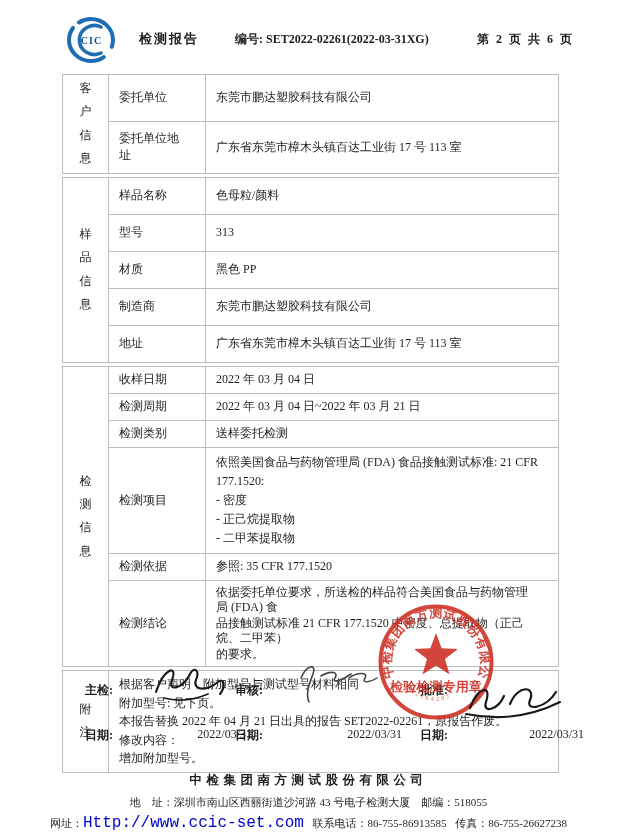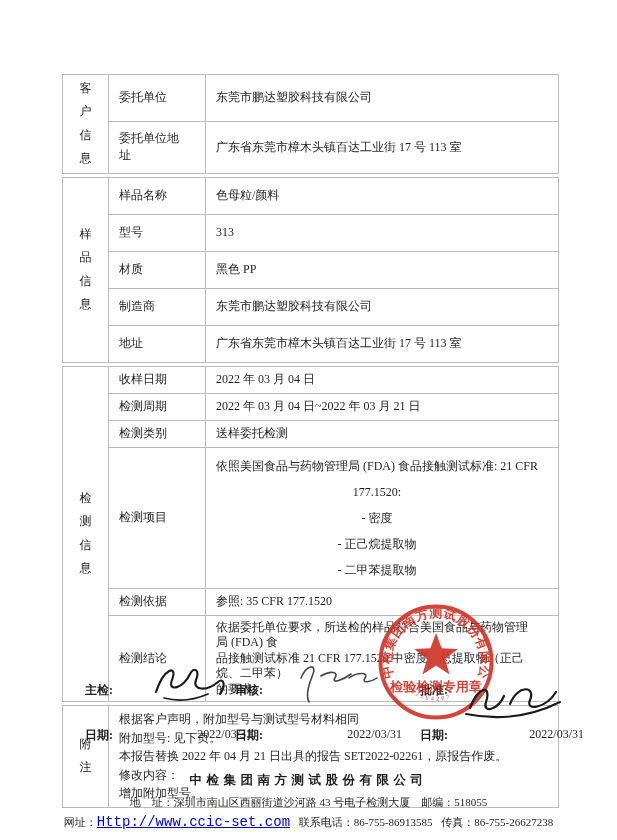--- a/index.html
+++ b/index.html
@@ -23,21 +23,21 @@
   table.sec-table td {
     border:1.5px solid #bcbcbc; font-size:12px; vertical-align:middle;
     padding:2px 20px 2px 10px; color:#1e1e1e;
   }
   col.c1 { width:46px; } col.c2 { width:97px; } col.c3 { width:353px; }
   .sec-cell { text-align:center; white-space:pre-line; line-height:1.95; padding:2px 15px !important; }
   .val-cell { white-space:pre-line; }
   tr.h30 td { height:30px; }
   tr.h32 td { height:32px; }
   tr.h22 td { height:22px; }
-  td.tall  { line-height:26px;   padding-top:5px !important; padding-bottom:5px !important;text-align:center; }
+  td.tall  { line-height:19px;   padding-top:5px !important; padding-bottom:5px !important; }
   td.dense { line-height:15.5px; padding-top:4px !important; padding-bottom:4px !important; }
   td.notes { line-height:18.5px; padding-top:4px !important; padding-bottom:4px !important; }
 
   
   .sigblock { position:absolute; top:624px; left:62px; width:500px; height:135px; }
   .sig-lbl  { position:absolute; font-size:12px; font-weight:bold; white-space:nowrap; }
   .sig-date { position:absolute; font-size:12px; text-align:right; }
   .sig-svg  { position:absolute; }
 
   
@@ -45,27 +45,37 @@
   .stamp .ring-text   { font-size:13px; font-weight:bold; fill:#cf3126; letter-spacing:.5px; }
   .stamp .stamp-label { font-size:13px; font-weight:bold; fill:#cf3126; }
   .stamp .serial      { font-size:6px; fill:#cf3126; letter-spacing:2.5px; }
   .sig-over { z-index:6; }
 
   
   .footer { position:absolute; left:0; right:0; top:772px; text-align:center; }
   .f1 { font-size:12.5px; font-weight:bold; letter-spacing:4.5px; }
   .f2 { font-size:11px; margin-top:6px;font-family:Liberation Serif, serif; }
   .f3 { font-size:11px; margin-top:4px; }
-  .flink { color:#0000cc; text-decoration:underline; font-family:"Liberation Mono","DejaVu Sans Mono",monospace; font-size:14px; cursor:pointer; }
+  .flink { color:#0000cc; font-family:"Liberation Mono","DejaVu Sans Mono",monospace; font-size:16px; cursor:pointer; }
 </style>
 </head>
 <body>
 
 <div class="page">
 
+  <div class="hdr">
+    <svg class="logo" width="56" height="52" viewBox="0 0 56 52">
+      <ellipse cx="28" cy="26" rx="22" ry="21" fill="none" stroke="#1c6db4" stroke-width="4" stroke-dasharray="60 8 53 13" stroke-dashoffset="-20" stroke-linecap="round"></ellipse>
+      <path d="M38 13 A 15 14.5 0 1 0 38 39" fill="none" stroke="#1c6db4" stroke-width="3.6" stroke-linecap="round"></path>
+      <text x="28.5" y="30" text-anchor="middle" font-size="10" font-weight="bold" fill="#0f4d8c" letter-spacing="1">CIC</text>
+    </svg>
+    <div class="hdr-title">检测报告</div>
+    <div class="hdr-no">编号: SET2022-02261(2022-03-31XG)</div>
+    <div class="hdr-page">第 2 页 共 6 页</div>
+  </div>
 
   <div class="tables">
 
     <table class="sec-table">
       <colgroup>
           <col class="c1">
           <col class="c2">
           <col class="c3">
         </colgroup>
       <tbody>

